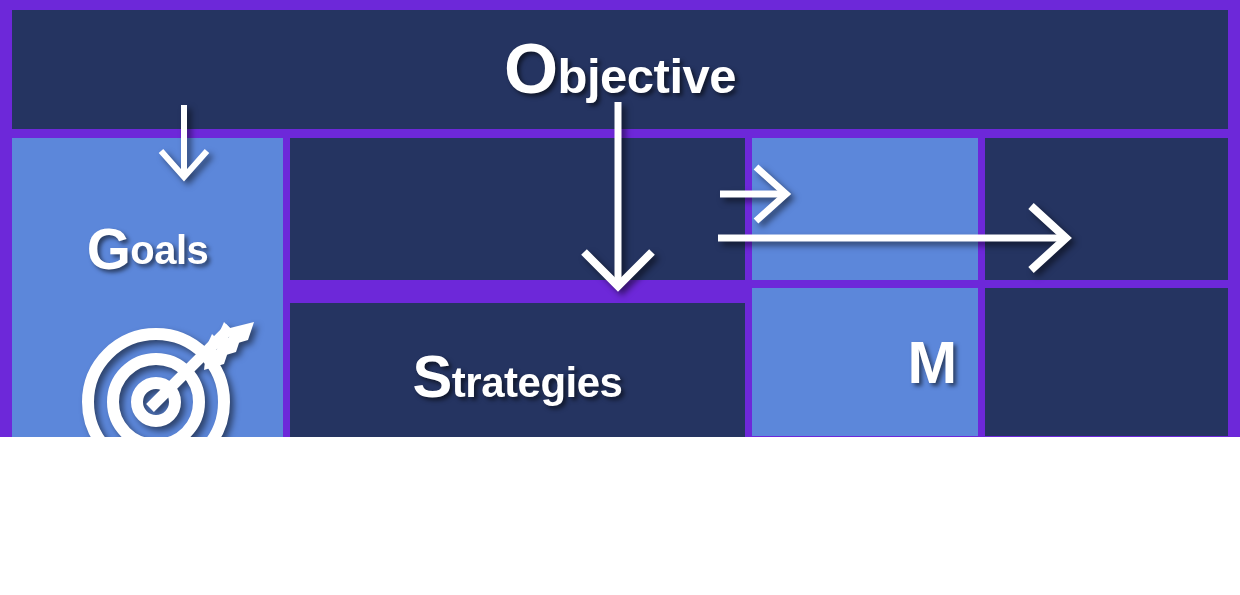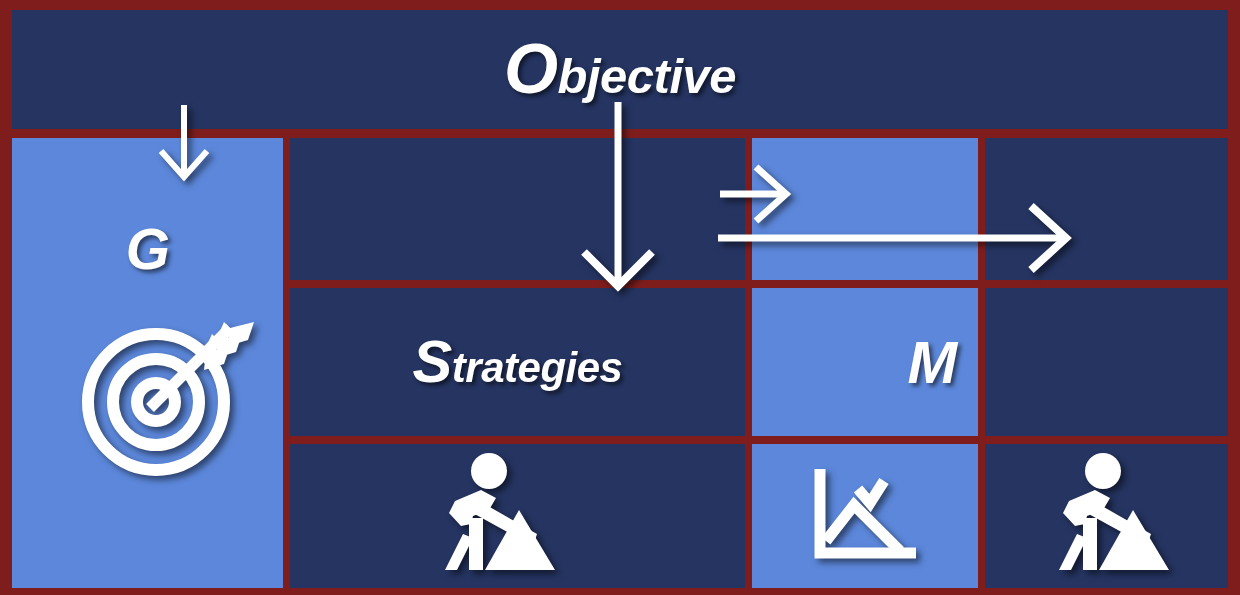--- a/index.html
+++ b/index.html
@@ -3,25 +3,24 @@
 <meta charset="utf-8">
 <style>
   html, body {
     margin: 0;
     padding: 0;
     background: #ffffff;
   }
   #canvas {
     position: relative;
     width: 1240px;
-    height: 595px;
-    background: #7f1d1d;
+    height: 437px;
+    background: #6d28d9;
     overflow: hidden;
     font-family: "Liberation Sans", sans-serif;
-    font-style: italic;
   }
 
   
   .cell {
     position: absolute;
     box-sizing: border-box;
     display: flex;
     align-items: center;
     justify-content: center;
   }
@@ -79,20 +78,21 @@
   <div class="cell dark" style="left:12px; top:10px; width:1216px; height:119px;">
     <div class="label label-objective">
       <span class="cap">O</span><span class="rest">bjective</span>
     </div>
   </div>
 
   <div class="cell light" style="left:12px; top:138px; width:271px; height:450px;"></div>
 
   <div class="free-label label label-goals" style="left:12px; top:225px; width:271px; height:50px;">
     <span class="cap">G</span>
+      <span class="rest">oals</span>
   </div>
 
   <div class="icon shadowed" style="left:78px; top:300px;">
     <svg width="180" height="180" viewBox="0 0 180 180">
       <g fill="none" stroke="#ffffff" stroke-width="12">
         <circle cx="78" cy="102" r="68"></circle>
         <circle cx="78" cy="102" r="43"></circle>
       </g>
       <circle cx="78" cy="102" r="19" fill="none" stroke="#ffffff" stroke-width="12"></circle>
       <g stroke="#ffffff" stroke-width="11" stroke-linecap="butt" fill="none">
@@ -107,21 +107,21 @@
       </g>
     </svg>
   </div>
 
   <div class="cell dark" style="left:290px; top:138px; width:455px; height:142px;"></div>
 
   <div class="cell light" style="left:752px; top:138px; width:226px; height:142px;"></div>
 
   <div class="cell dark" style="left:985px; top:138px; width:243px; height:142px;"></div>
 
-  <div class="cell dark" style="left:290px; top:288px; width:455px; height:148px;">
+  <div class="cell dark" style="left:290px; top:303px; width:455px; height:148px;">
     <div class="label label-strategies">
       <span class="cap">S</span><span class="rest">trategies</span>
     </div>
   </div>
 
   <div class="cell light" style="left:752px; top:288px; width:226px; height:148px;"></div>
 
   <div class="cell dark" style="left:985px; top:288px; width:243px; height:148px;"></div>
 
   <div class="free-label label label-measures" style="left:752px; top:338px; width:360px; height:50px;">

